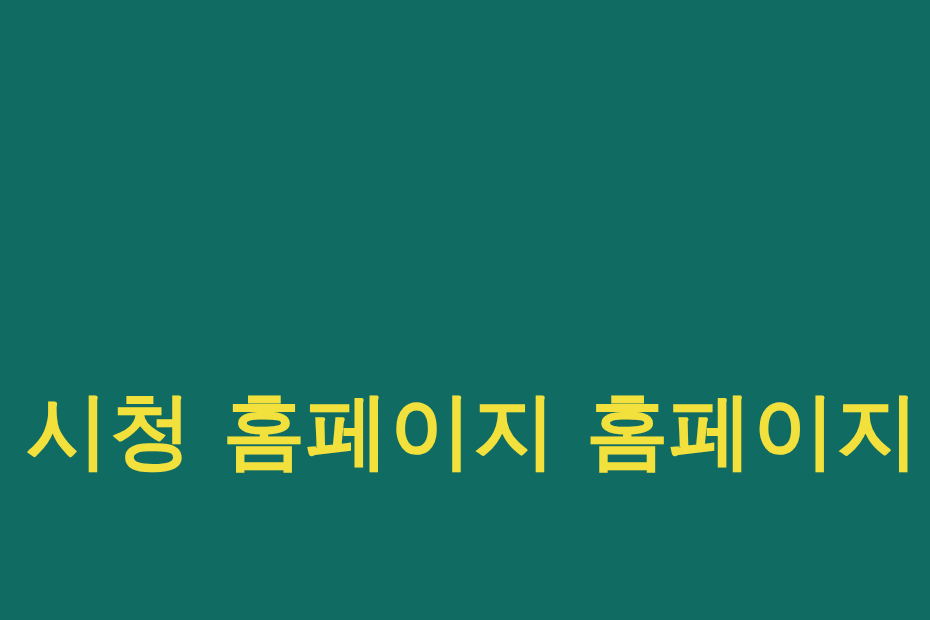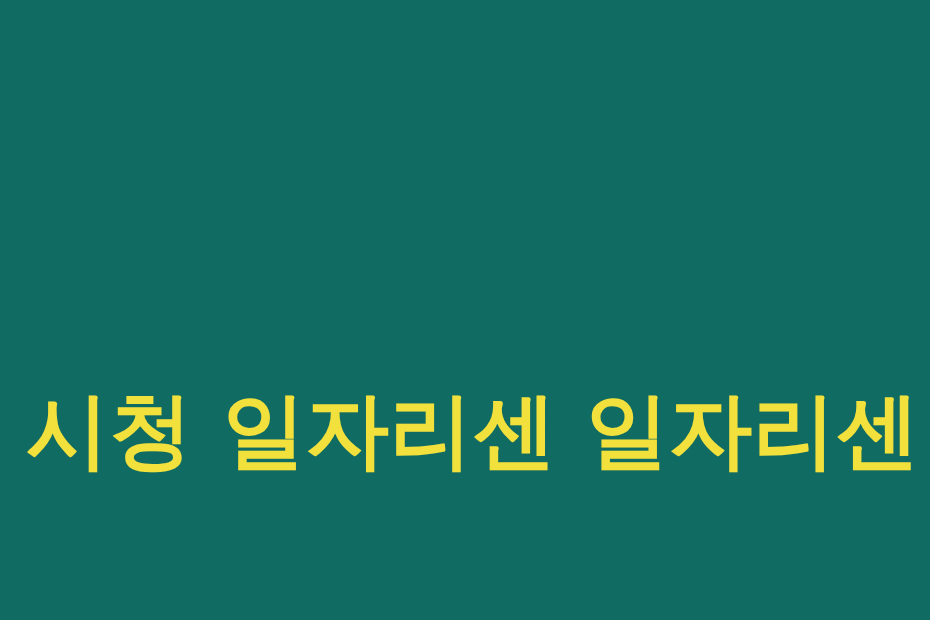--- a/index.html
+++ b/index.html
@@ -46,21 +46,21 @@
     white-space: nowrap;
   }
 </style>
 </head>
 <body>
 
 <div id="card" style="width: 930px; height: 620px; background: rgb(16, 107, 98);">
 
   <h1 id="headline" style="color: rgb(242, 224, 60);">
 
-    <span class="line">시청 일자리센 일자리센</span>
+    <span class="line">시청 홈페이지 홈페이지</span>
 
     
 
     
 
   </h1>
 
 </div>
 
 </body></html>

